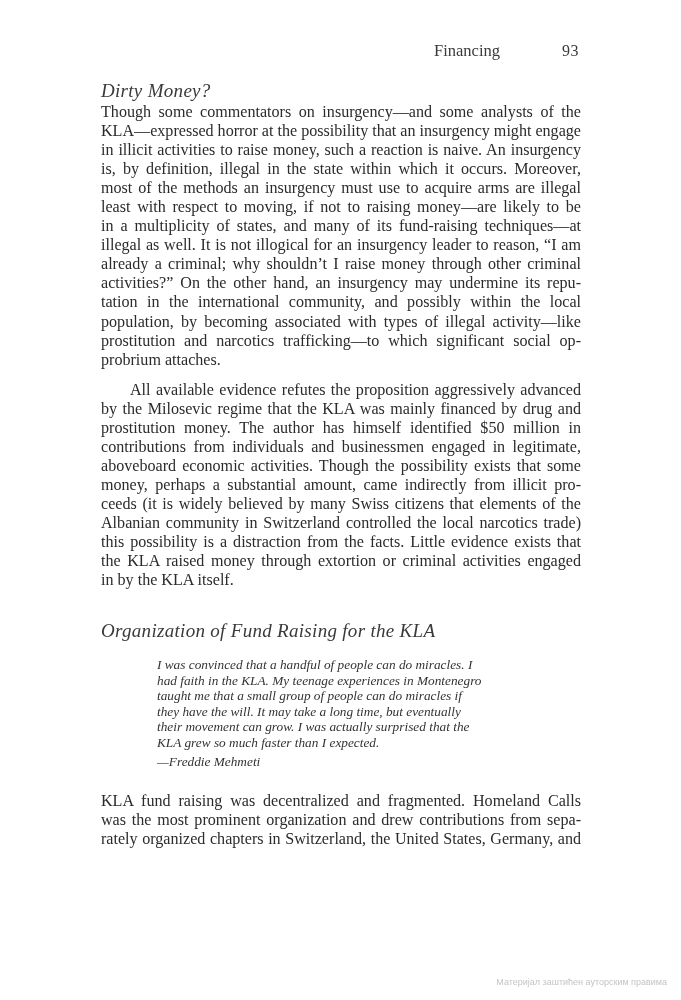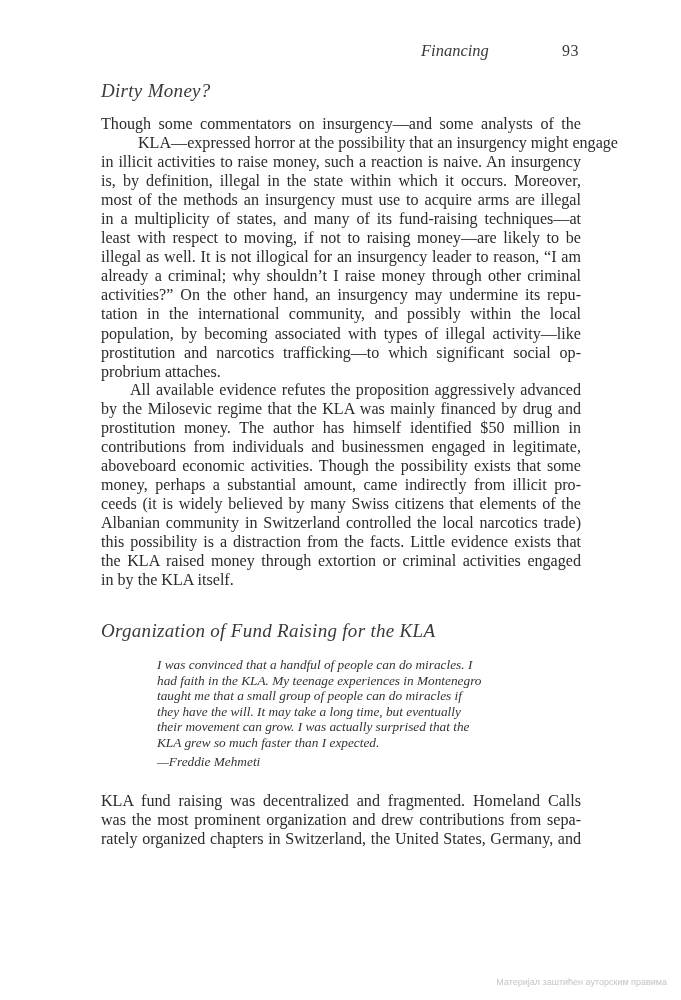--- a/index.html
+++ b/index.html
@@ -1,19 +1,19 @@
 <!DOCTYPE html>
 <html><head>
 <meta charset="utf-8">
 <style>
   html, body { margin: 0; padding: 0; background: #ffffff; }
   body { width: 681px; height: 1000px; position: relative; overflow: hidden;
          font-family: "Liberation Serif", "DejaVu Serif", serif; color: #2b2b2b; }
   .running-head { position: absolute; top: 41px; left: 0; width: 681px; height: 22px; }
-  .rh-title { position: absolute; left: 421px; top: 0; font-style: italic; font-size: 16.5px; color: #3a3a3a; }
+  .rh-title { position: absolute; left: 434px; top: 0; font-size: 16.5px; color: #3a3a3a; }
   .rh-page { position: absolute; left: 562px; top: 1px; font-size: 16px; color: #3a3a3a; letter-spacing: 0.5px; }
   .heading { position: absolute; left: 101px; font-style: italic; font-size: 19px; color: #3a3a3a; letter-spacing: 0.3px; white-space: nowrap; }
   .body-block { position: absolute; left: 101px; width: 480px; }
   .line { display: block; height: 19.05px; line-height: 19.05px; font-size: 16.1px;
           text-align: justify; text-align-last: justify; white-space: nowrap; overflow: visible; }
   .line.last { text-align-last: left; }
   .line.indent { text-indent: 29px; }
   .quote-block { position: absolute; left: 157px; width: 380px; font-style: italic; }
   .qline { display: block; height: 15.5px; line-height: 15.5px; font-size: 13.3px; white-space: nowrap; color: #333; }
   .attribution { display: block; margin-top: 4px; font-size: 13.3px; line-height: 15.5px; color: #333; }
@@ -23,28 +23,28 @@
 </head>
 <body>
 
 <div class="running-head">
   <span class="rh-title">Financing</span>
   <span class="rh-page">93</span>
 </div>
 
 <div class="heading" style="top:80px;">Dirty Money?</div>
 
-<div class="body-block" style="top:114px;">
+<div class="body-block" style="top:102px;">
   <span class="line">Though some commentators on insurgency—and some analysts of the</span>
-  <span class="line" style="letter-spacing: -0.00264085px; margin-left: 37px;">KLA—expressed horror at the possibility that an insurgency might engage</span>
+  <span class="line" style="letter-spacing: -0.00264085px;">KLA—expressed horror at the possibility that an insurgency might engage</span>
   <span class="line">in illicit activities to raise money, such a reaction is naive. An insurgency</span>
   <span class="line">is, by definition, illegal in the state within which it occurs. Moreover,</span>
   <span class="line">most of the methods an insurgency must use to acquire arms are illegal</span>
+  <span class="line">least with respect to moving, if not to raising money—are likely to be</span>
   <span class="line">in a multiplicity of states, and many of its fund-raising techniques—at</span>
-  <span class="line">least with respect to moving, if not to raising money—are likely to be</span>
   <span class="line">illegal as well. It is not illogical for an insurgency leader to reason, “I am</span>
   <span class="line">already a criminal; why shouldn’t I raise money through other criminal</span>
   <span class="line">activities?” On the other hand, an insurgency may undermine its repu-</span>
   <span class="line">tation in the international community, and possibly within the local</span>
   <span class="line">population, by becoming associated with types of illegal activity—like</span>
   <span class="line">prostitution and narcotics trafficking—to which significant social op-</span>
   <span class="line last">probrium attaches.</span>
 </div>
 
 <div class="body-block" style="top:380px;">

